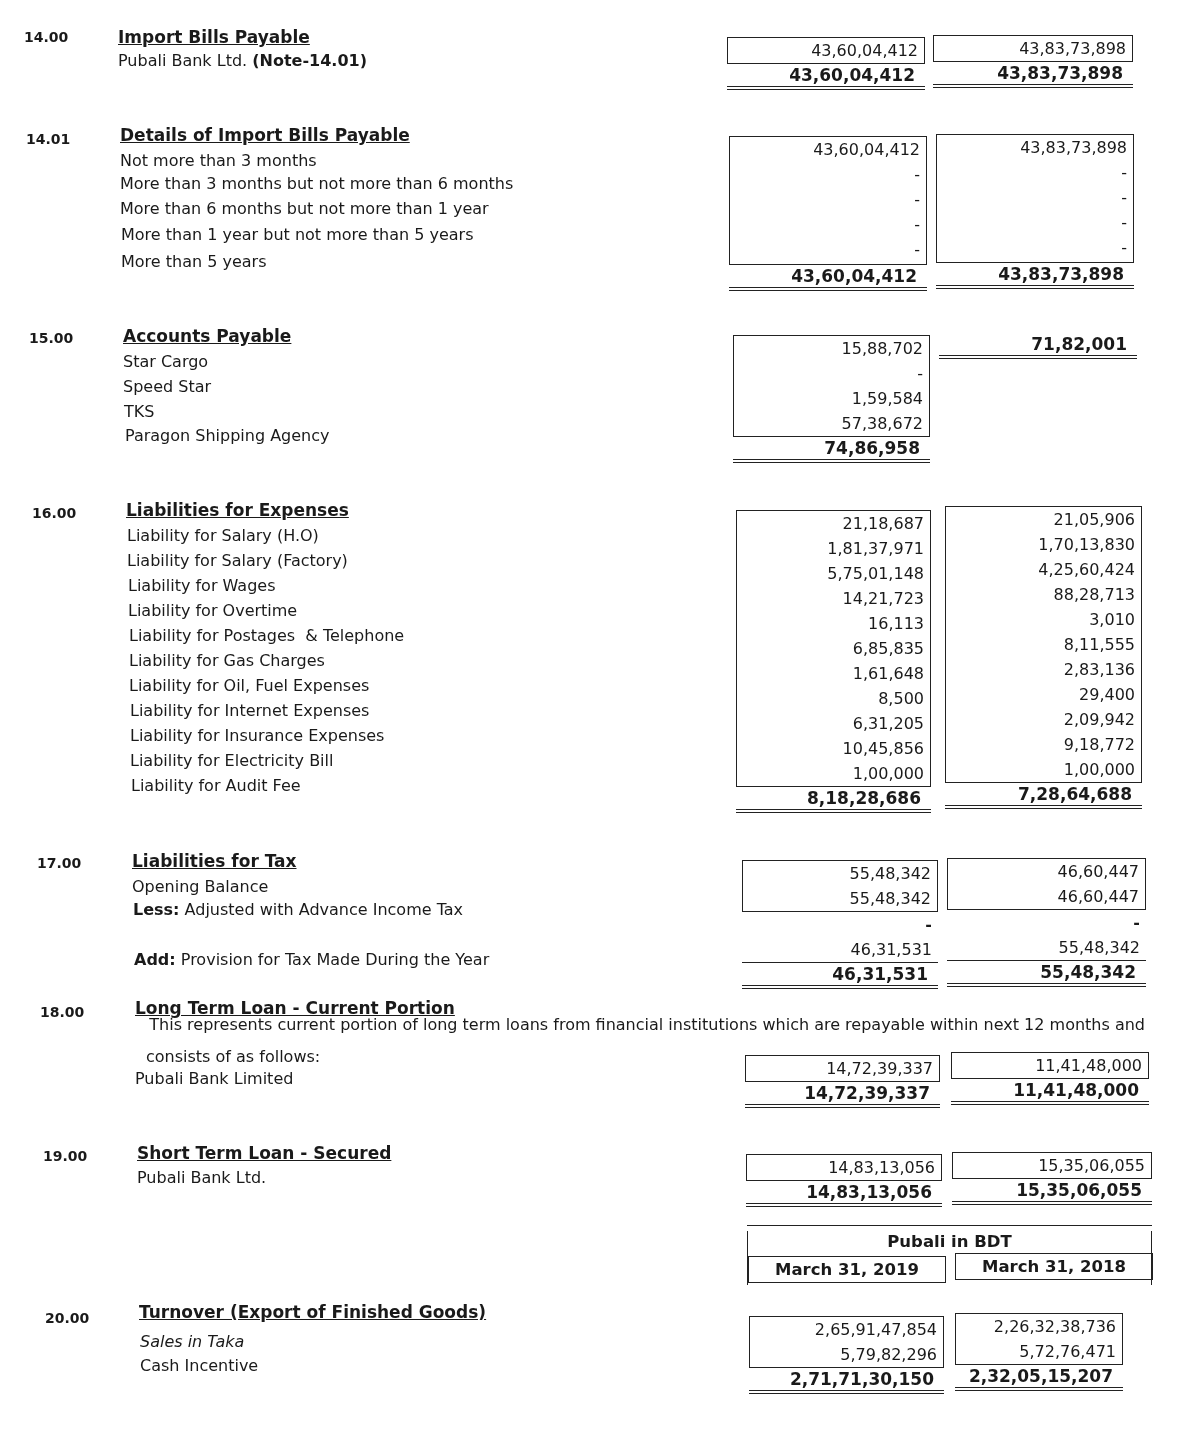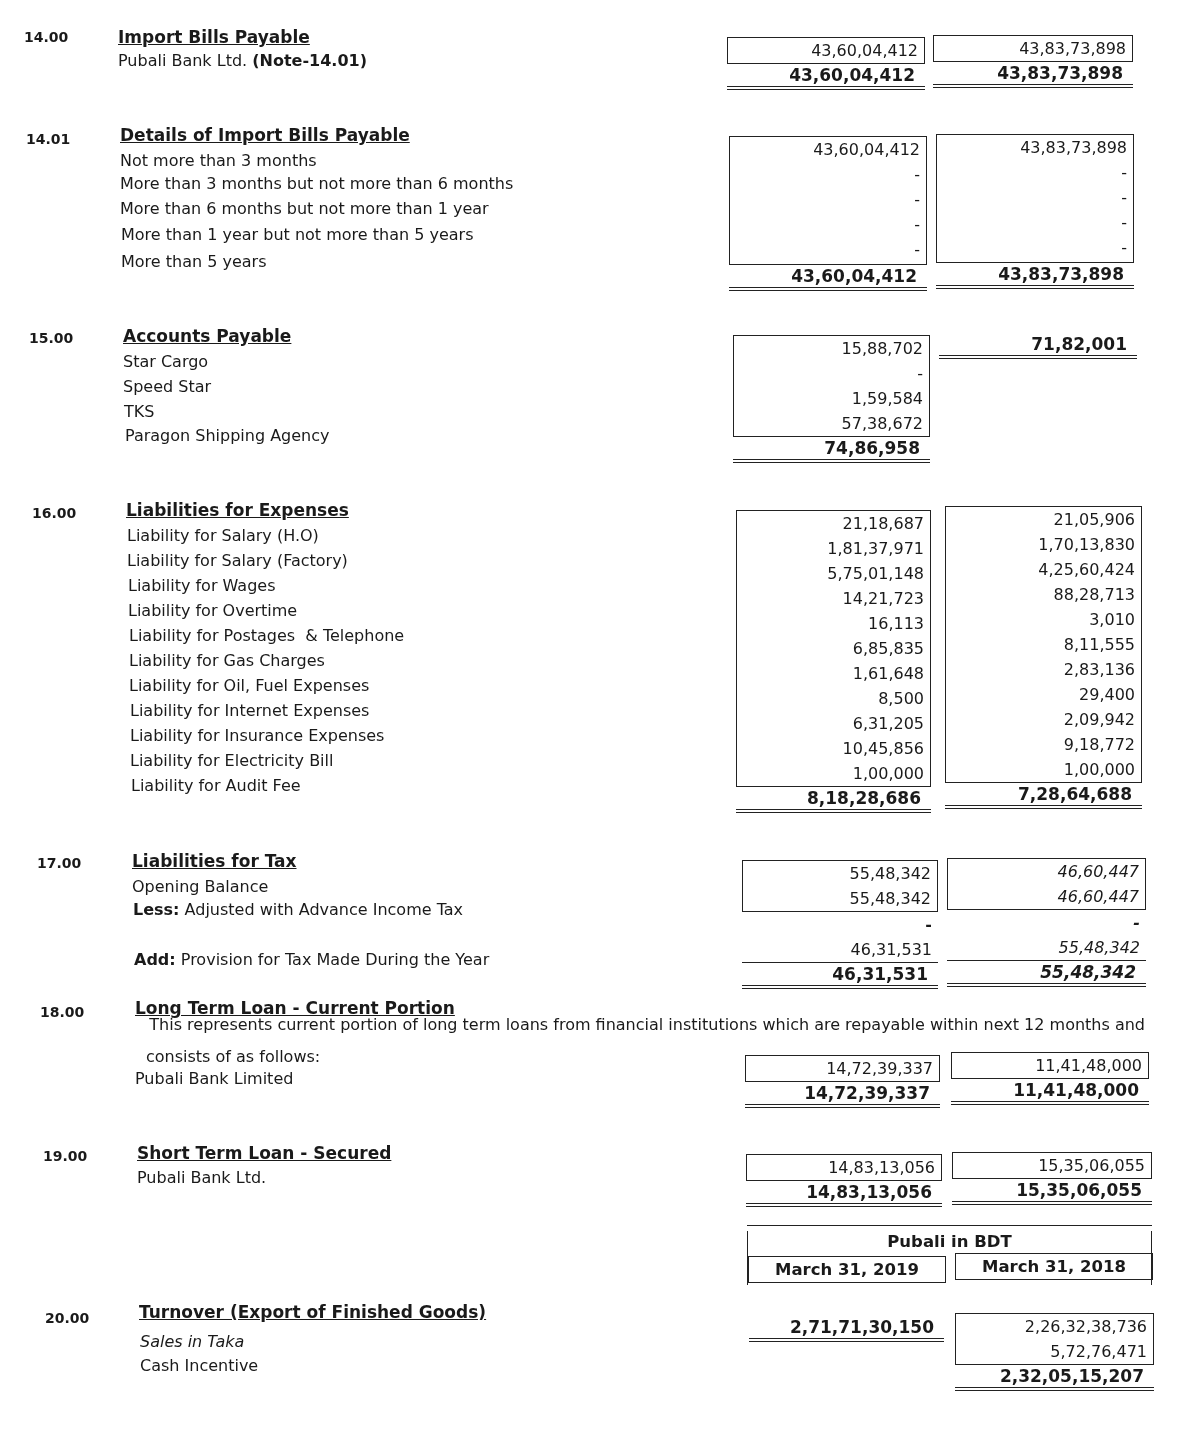--- a/index.html
+++ b/index.html
@@ -140,21 +140,21 @@
 <div class="label" style="left:134px;top:950px;"><b>Add:</b><span> Provision for Tax Made During the Year</span></div>
 <div class="col" style="left:742px;top:860px;width:196px;">
   <div class="box">
     <div class="val">55,48,342</div>
     <div class="val">55,48,342</div>
   </div>
   <div class="val" style="font-weight:bold;">-</div>
   <div class="val" style="border-bottom:1.6px solid #222;">46,31,531</div>
   <div class="total dbl">46,31,531</div>
 </div>
-<div class="col" style="left:947px;top:858px;width:199px;font-style:italic;">
+<div class="col" style="left:947px;top:858px;width:199px;">
   <div class="box">
     <div class="val">46,60,447</div>
     <div class="val">46,60,447</div>
   </div>
   <div class="val" style="font-weight:bold;">-</div>
   <div class="val" style="border-bottom:1.6px solid #222;">55,48,342</div>
   <div class="total dbl">55,48,342</div>
 </div>
 
 <div class="note-no" style="left:40px;top:1004px;">18.00</div>
@@ -196,21 +196,25 @@
   <div class="hdr" style="left:0;right:0;top:1px;">Pubali in BDT</div>
 </div>
 <div class="box hdr" style="left:748px;top:1256px;width:198px;height:27px;line-height:25px;">March 31, 2019</div>
 <div class="box hdr" style="left:955px;top:1253px;width:198px;height:27px;line-height:25px;">March 31, 2018</div>
 
 <div class="note-no" style="left:45px;top:1310px;">20.00</div>
 <div class="note-title" style="left:139px;top:1302px;">Turnover (Export of Finished Goods)</div>
 <div class="label" style="left:140px;top:1332px;font-style:italic;">Sales in Taka</div>
 <div class="label" style="left:140px;top:1356px;">Cash Incentive</div>
 <div class="col" style="left:749px;top:1316px;width:195px;">
+  <div class="box">
+    <div class="val">2,65,91,47,854</div>
+    <div class="val">5,79,82,296</div>
+  </div>
   <div class="total dbl">2,71,71,30,150</div>
 </div>
-<div class="col" style="left:955px;top:1313px;width:199px;">
+<div class="col" style="left:955px;top:1313px;width:168px;">
   <div class="box">
     <div class="val">2,26,32,38,736</div>
     <div class="val">5,72,76,471</div>
   </div>
   <div class="total dbl">2,32,05,15,207</div>
 </div>
 
 </body></html>

